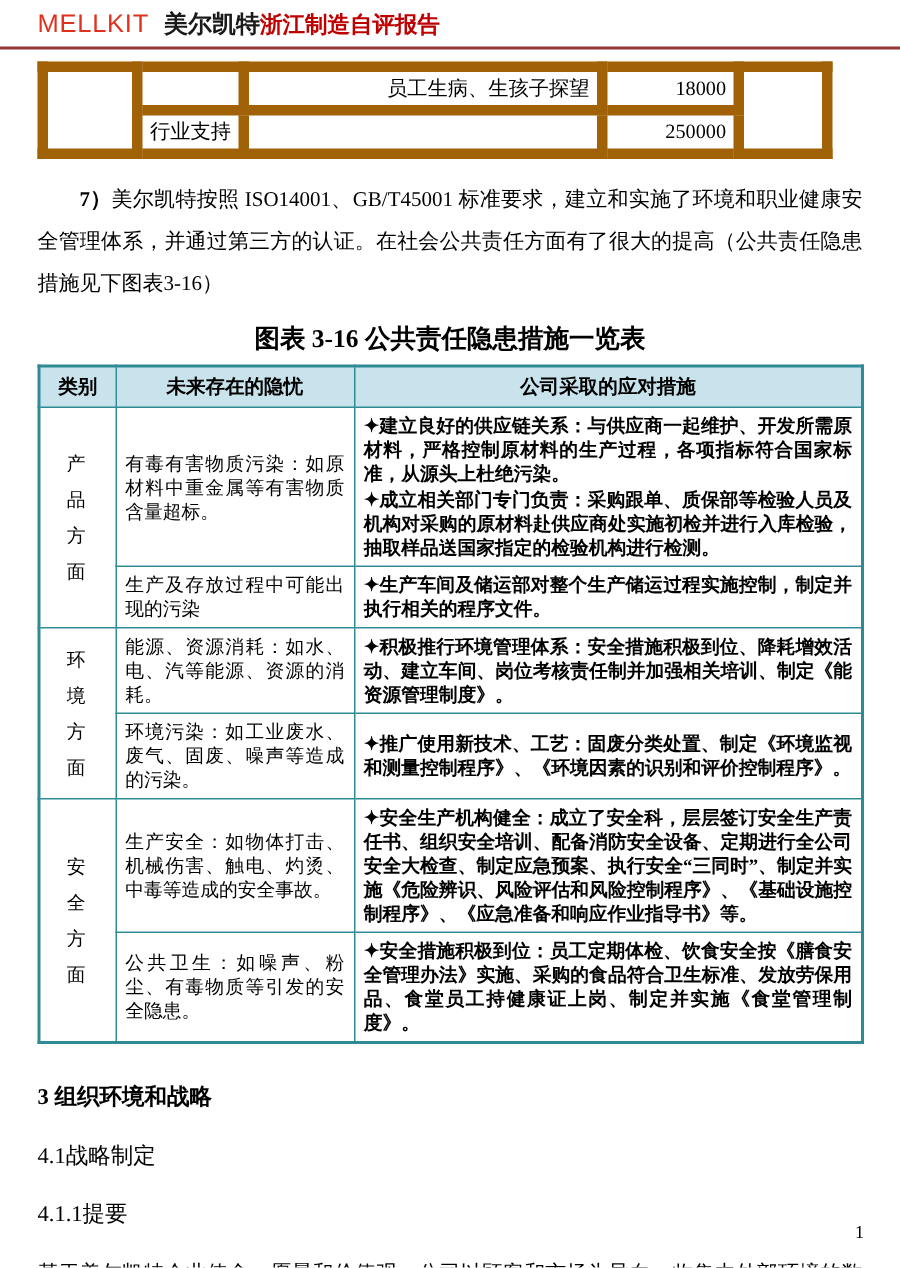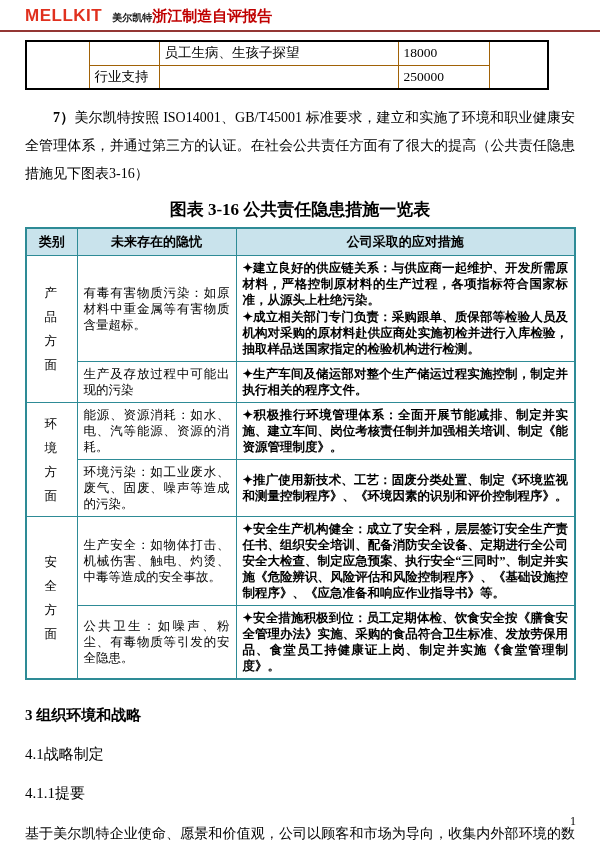--- a/index.html
+++ b/index.html
@@ -9,27 +9,27 @@
   *{box-sizing:border-box;}
   html,body{margin:0;padding:0;}
   body{
     width:600px;height:845px;overflow:hidden;position:relative;
     background:#ffffff;color:var(--text);
     font-family:"Liberation Serif","DejaVu Serif",serif;
   }
   
   .page-header{padding:6px 0 4px 25px;border-bottom:2px solid var(--header-rule);}
   .logo{color:var(--logo-red);font-family:"Liberation Sans","DejaVu Sans",sans-serif;
-        font-size:17px;font-weight:bold;letter-spacing:.5px;}
-  .brand{color:#1a1a1a;font-size:10px;font-weight:bold;margin-left:6px;}
+        font-size:17px;font-weight:normal;letter-spacing:.5px;}
+  .brand{color:#1a1a1a;font-size:16px;font-weight:bold;margin-left:6px;}
   .doc-title{color:var(--title-red);font-size:15px;font-weight:bold;}
   
   .top-table{border-collapse:collapse;margin:8px 0 0 25px;table-layout:fixed;
              border:2px solid #000;font-size:13.5px;}
-  .top-table td{border:1px solid #a16207;padding:2px 5px;height:24px;overflow:hidden;white-space:nowrap;}
+  .top-table td{border:7px solid #a16207;padding:2px 5px;height:24px;overflow:hidden;white-space:nowrap;text-align:right;}
   
   .para7{margin:14px 25px 0 25px;font-size:14px;line-height:28px;text-align:justify;text-indent:2em;}
   .para7 .num{font-weight:bold;}
   
   .caption{margin:10px 25px 6px 25px;text-align:center;font-weight:bold;font-size:17px;}
   
   .t316{border-collapse:collapse;margin:0 0 0 25px;table-layout:fixed;
         border:2px solid var(--table-border);font-size:12.5px;line-height:16px;}
   .t316 th,.t316 td{border:1px solid var(--table-border);vertical-align:middle;}
   .t316 th{background:var(--table-header-bg);font-weight:bold;font-size:13px;
@@ -107,21 +107,21 @@
     <td class="risk">生产及存放过程中可能出现的污染</td>
     <td class="measures">
       <div class="m">✦生产车间及储运部对整个生产储运过程实施控制，制定并执行相关的程序文件。</div>
     </td>
   </tr>
 
   <tr>
     <td class="cat" rowspan="2">环境方面</td>
     <td class="risk">能源、资源消耗：如水、电、汽等能源、资源的消耗。</td>
     <td class="measures">
-      <div class="m">✦积极推行环境管理体系：全面开展节能减排、制定并实施、建立车间、岗位考核责任制并加强相关培训、制定《能资源管理制度》。</div>
+      <div class="m">✦积极推行环境管理体系：安全措施积极到位、降耗增效活动、建立车间、岗位考核责任制并加强相关培训、制定《能资源管理制度》。</div>
     </td>
   </tr>
   <tr>
     <td class="risk">环境污染：如工业废水、废气、固废、噪声等造成的污染。</td>
     <td class="measures">
       <div class="m">✦推广使用新技术、工艺：固废分类处置、制定《环境监视和测量控制程序》、《环境因素的识别和评价控制程序》。</div>
     </td>
   </tr>
 
   <tr>

